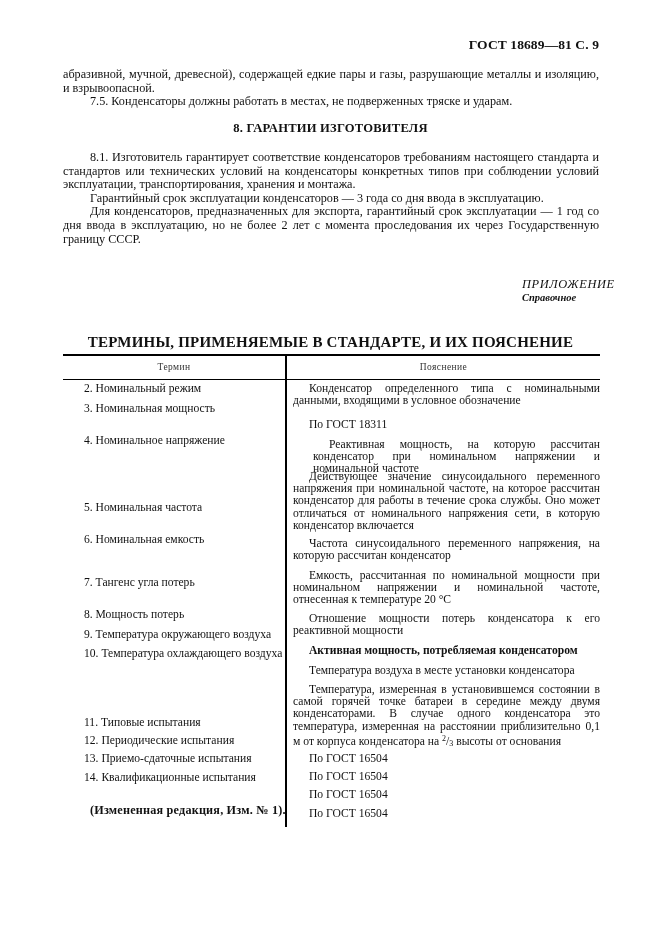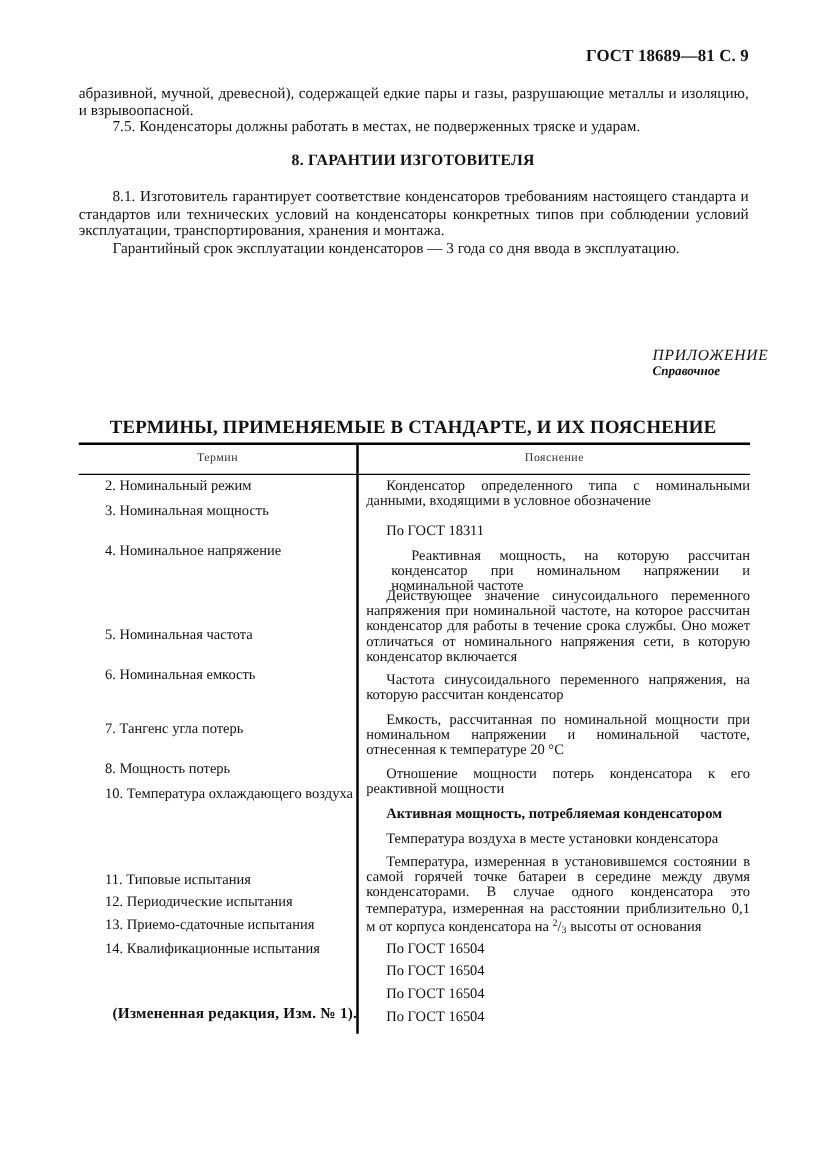--- a/index.html
+++ b/index.html
@@ -160,20 +160,21 @@
 <div class="body-text" style="top:68px;">
   <p>абразивной, мучной, древесной), содержащей едкие пары и газы, разрушающие металлы и изоляцию, и взрывоопасной.</p>
   <p class="indent">7.5. Конденсаторы должны работать в местах, не подверженных тряске и ударам.</p>
 </div>
 
 <div class="section-title">8. ГАРАНТИИ ИЗГОТОВИТЕЛЯ</div>
 
 <div class="body-text" style="top:151px;">
   <p class="indent">8.1. Изготовитель гарантирует соответствие конденсаторов требованиям настоящего стандарта и стандартов или технических условий на конденсаторы конкретных типов при соблюдении условий эксплуатации, транспортирования, хранения и монтажа.</p>
   <p class="indent">Гарантийный срок эксплуатации конденсаторов — 3 года со дня ввода в эксплуатацию.</p>
+  <p class="indent">Для конденсаторов, предназначенных для экспорта, гарантийный срок эксплуатации — 1 год со дня ввода в эксплуатацию, но не более 2 лет с момента проследования их через Государственную границу СССР.</p>
 </div>
 
 <div class="appendix">
   <div class="app-title">ПРИЛОЖЕНИЕ</div>
   <div class="app-sub">Справочное</div>
 </div>
 
 <div class="table-title">ТЕРМИНЫ, ПРИМЕНЯЕМЫЕ В СТАНДАРТЕ, И ИХ ПОЯСНЕНИЕ</div>
 
 <div class="terms-table">
@@ -184,20 +185,21 @@
   </div>
   <div class="t-body">
     <div class="t-col-terms">
       <div class="term-cell" style="height:20px;">2. Номинальный режим</div>
       <div class="term-cell" style="height:32px;">3. Номинальная мощность</div>
       <div class="term-cell" style="height:67px;">4. Номинальное напряжение</div>
       <div class="term-cell" style="height:32px;">5. Номинальная частота</div>
       <div class="term-cell" style="height:43px;">6. Номинальная емкость</div>
       <div class="term-cell" style="height:32px;">7. Тангенс угла потерь</div>
       <div class="term-cell" style="height:20px;">8. Мощность потерь</div>
+      <div class="term-cell" style="height:19px;">9. Температура окружающего воздуха</div>
       <div class="term-cell" style="height:69px;">10. Температура охлаждающего воздуха</div>
       <div class="term-cell" style="height:18px;">11. Типовые испытания</div>
       <div class="term-cell" style="height:18px;">12. Периодические испытания</div>
       <div class="term-cell" style="height:19px;">13. Приемо-сдаточные испытания</div>
       <div class="term-cell" style="height:13px;">14. Квалификационные испытания</div>
     </div>
     <div class="t-col-expl">
       <div class="expl-cell" style="height:36px;">
           <span class="lead">Конденсатор определенного типа с номинальными данными, входящими в условное обозначение</span>
         </div>

